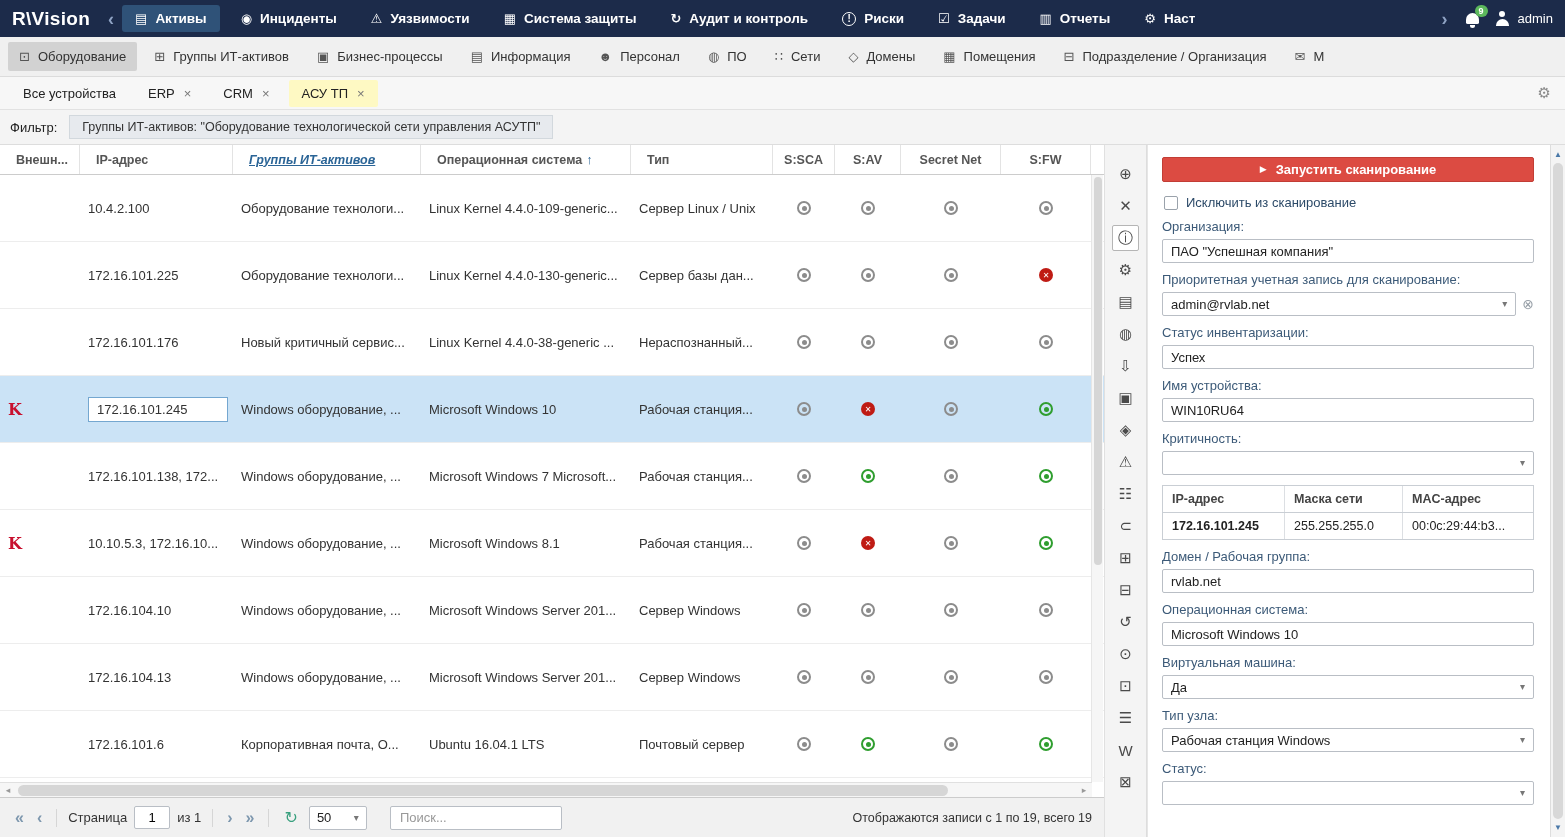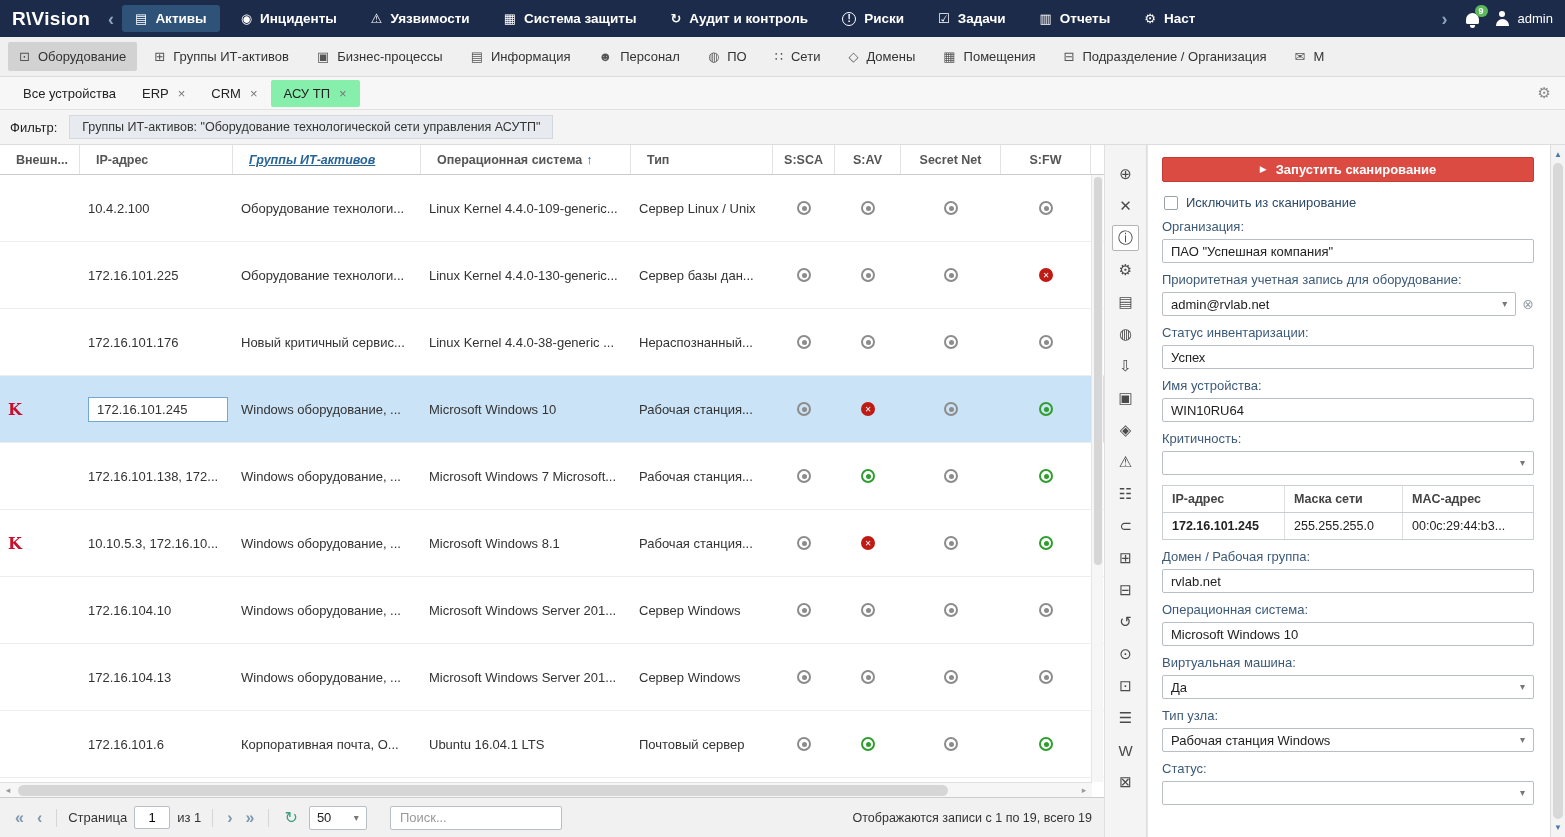--- a/index.html
+++ b/index.html
@@ -32,23 +32,23 @@
 
 .modulebar{position:absolute;top:37px;left:0;right:0;height:40px;background:#f0f0f0;
   border-bottom:1px solid #dcdcdc;display:flex;align-items:center;padding:0 8px;gap:6px;overflow:hidden}
 .mtab{display:flex;align-items:center;gap:8px;padding:7px 11px;border-radius:2px;color:#333;cursor:pointer;white-space:nowrap}
 .mtab.is-on{background:#d2d2d2}
 .mtab-icon{color:#555;font-size:13px;line-height:1}
 
 
 .devicebar{position:absolute;top:77px;left:0;right:0;height:33px;background:#f7f7f7;
   border-bottom:1px solid #e2e2e2;display:flex;align-items:center;padding:0 10px}
-.dtabs{display:flex;align-items:center;}
+.dtabs{display:flex;align-items:center;gap:6px}
 .dtab{display:flex;align-items:center;gap:9px;padding:6px 13px;border-radius:2px;cursor:pointer;white-space:nowrap;color:#222}
-.dtab.is-on{background:#86efac}
+.dtab.is-on{background:#fef9c3}
 .dtab-close{color:#777;font-size:13px;cursor:pointer;display:none;line-height:1}
 .dtab-close.show-on{display:inline}
 .dbar-gear{margin-left:auto;color:#8a8a8a;font-size:15px;cursor:pointer;margin-right:4px}
 
 
 .filterbar{position:absolute;top:110px;left:0;right:0;height:35px;background:#f4f4f4;
   border-bottom:1px solid #ddd;display:flex;align-items:center;padding:0 10px;gap:12px}
 .filter-label{color:#222}
 .filter-chip{background:#e7eaee;border:1px solid #d2d8dd;padding:4px 12px;font-size:12.5px;color:#333;
   white-space:nowrap;overflow:hidden;text-overflow:ellipsis;max-width:540px;cursor:pointer}
@@ -633,21 +633,21 @@
     <div class="fld" data-name="organization-field">
       <div class="lbl" data-name="organization-label">Организация:</div>
       <div class="fld-row">
           <div class="inp" data-name="organization-input-wrap">
         <input data-name="organization-input" value="ПАО &quot;Успешная компания&quot;" style="">
       </div>
         </div>
     </div>
 
     <div class="fld" data-name="scan-account-field">
-      <div class="lbl" data-name="scan-account-label">Приоритетная учетная запись для оборудование:</div>
+      <div class="lbl" data-name="scan-account-label">Приоритетная учетная запись для сканирование:</div>
       <div class="fld-row">
         <div class="inp" data-name="scan-account-select">
           <input data-name="scan-account-input" value="admin@rvlab.net" style="">
           <span class="caret" data-name="chevron-down-icon">▾</span>
         </div>
         <span class="clear-btn" data-name="clear-account-icon">⊗</span>
       </div>
     </div>
 
     <div class="fld" data-name="inventory-status-field">

